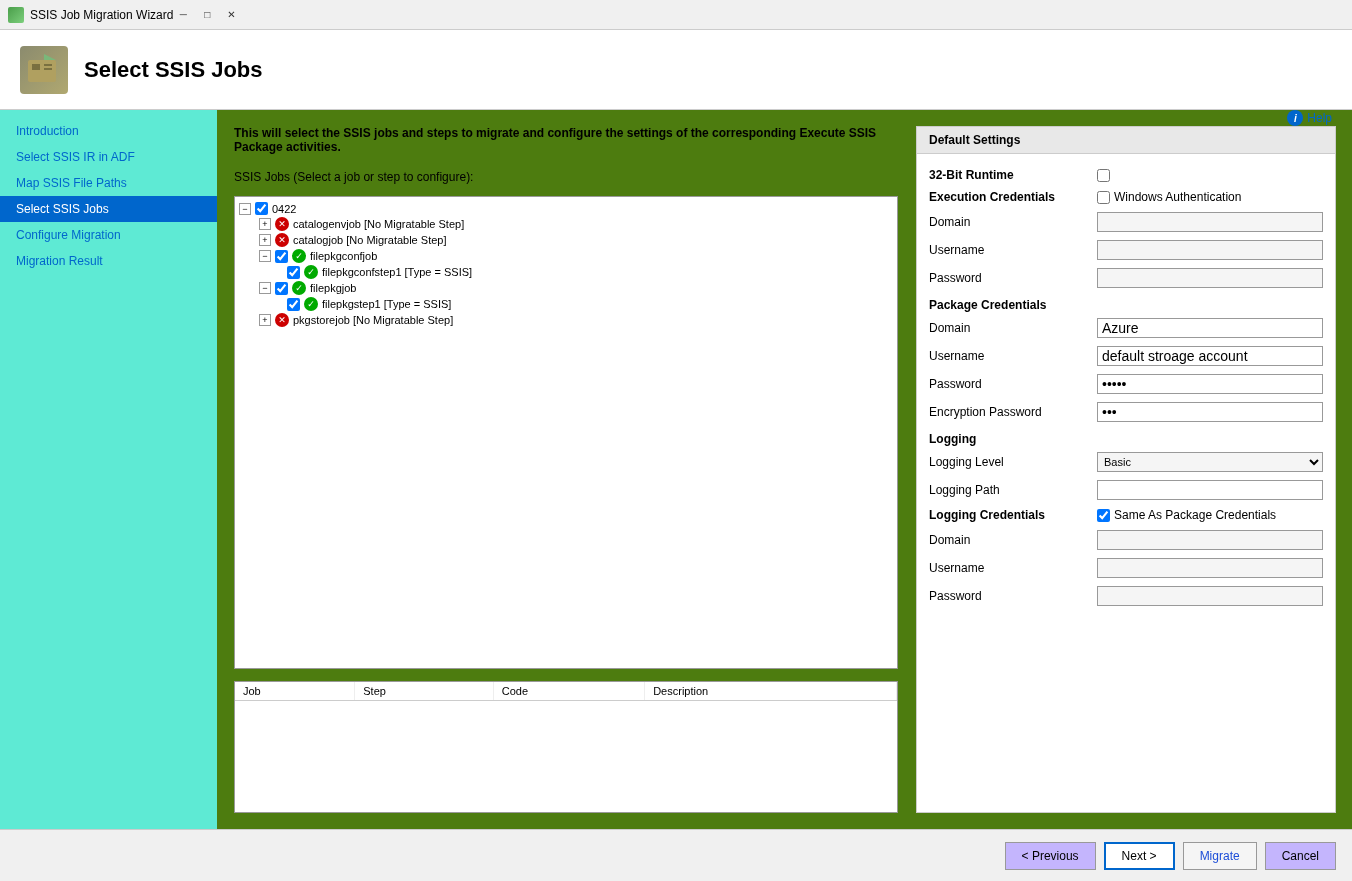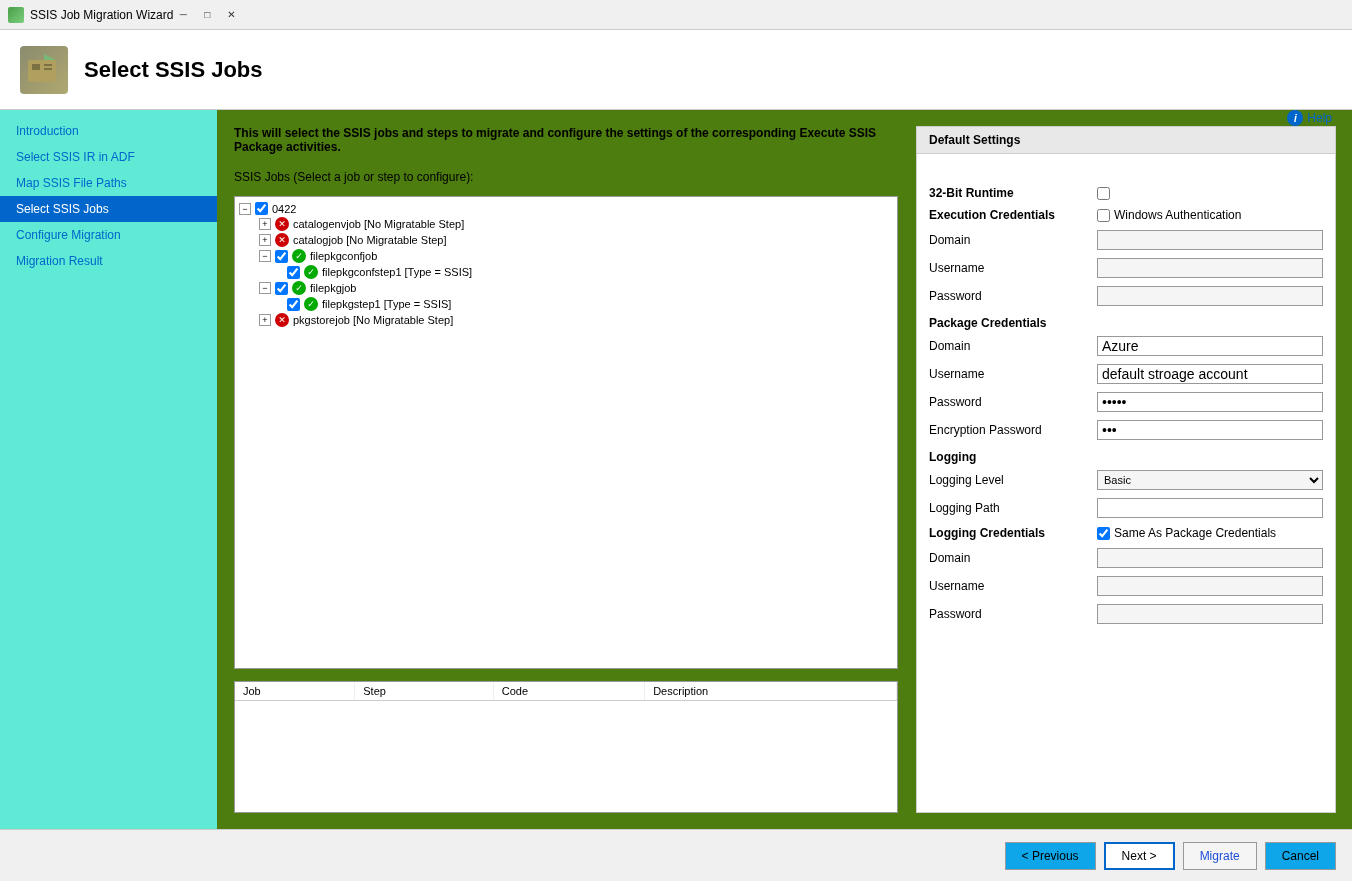--- a/index.html
+++ b/index.html
@@ -45,34 +45,34 @@
     
     .issue-section { margin-top: 4px; }
     .issue-label { font-size: 12px; margin-bottom: 2px; background: #e8e8e8; border: 1px solid #ccc; padding: 3px 6px; }
     .issue-table-container { border: 1px solid #999; background: white; height: 132px; overflow: auto; }
     .issue-table { width: 100%; border-collapse: collapse; }
     .issue-table th { border-bottom: 1px solid #ccc; border-right: 1px solid #eee; padding: 3px 8px; text-align: left; font-size: 11px; font-weight: normal; background: white; }
 
     
     .right-panel { width: 420px; background: white; border: 1px solid #ccc; padding: 0; display: flex; flex-direction: column; overflow: hidden; }
     .right-panel-header { background: #e8e8e8; border-bottom: 1px solid #ccc; padding: 6px 12px; font-size: 12px; font-weight: bold; }
-    .settings-content { padding: 0 12px; overflow-y: auto; flex: 1; margin-top: 28px; }
+    .settings-content { padding: 10px 12px; overflow-y: auto; flex: 1; }
     .setting-row { display: flex; align-items: center; padding: 4px 0; gap: 8px; }
     .setting-label { width: 160px; font-size: 12px; flex-shrink: 0; }
     .setting-label.bold { font-weight: bold; }
     .setting-input { width: 100%; border: 1px solid #999; background: #f5f5f5; height: 20px; padding: 0 4px; font-size: 14px; }
     .setting-input.white { background: white; }
     .setting-checkbox { width: 13px; height: 13px; }
     .section-header { font-weight: bold; font-size: 12px; padding: 6px 0 2px 0; }
     .setting-select { width: 100%; border: 1px solid #999; background: #f5f5f5; height: 20px; font-size: 11px; padding: 0 2px; }
     .credentials-row { display: flex; align-items: center; gap: 4px; }
 
     
     .footer { height: 52px; background: #f0f0f0; border-top: 1px solid #ccc; display: flex; align-items: center; justify-content: flex-end; padding: 0 16px; gap: 8px; }
-    .btn { height: 28px; padding: 0 16px; font-size: 12px; border: 1px solid #999; background: #0ea5e9; cursor: pointer; color: #000; }
+    .btn { height: 28px; padding: 0 16px; font-size: 12px; border: 1px solid #999; background: #c4b5fd; cursor: pointer; color: #000; }
     .btn-primary { background: white; border: 2px solid #0066cc; color: #000; }
     .btn:disabled { color: #1d4ed8; cursor: default; background: #f5f5f5; }
     .help-icon { width: 16px; height: 16px; border-radius: 50%; background: #0066cc; color: white; display: inline-flex; align-items: center; justify-content: center; font-size: 10px; font-style: italic; font-weight: bold; }
 
     .top-bar-help { position: absolute; top: 110px; right: 20px; display: flex; align-items: center; gap: 4px; color: #0066cc; font-size: 12px; cursor: pointer; }
   </style>
 </head>
 <body>
 
 <div class="titlebar">

